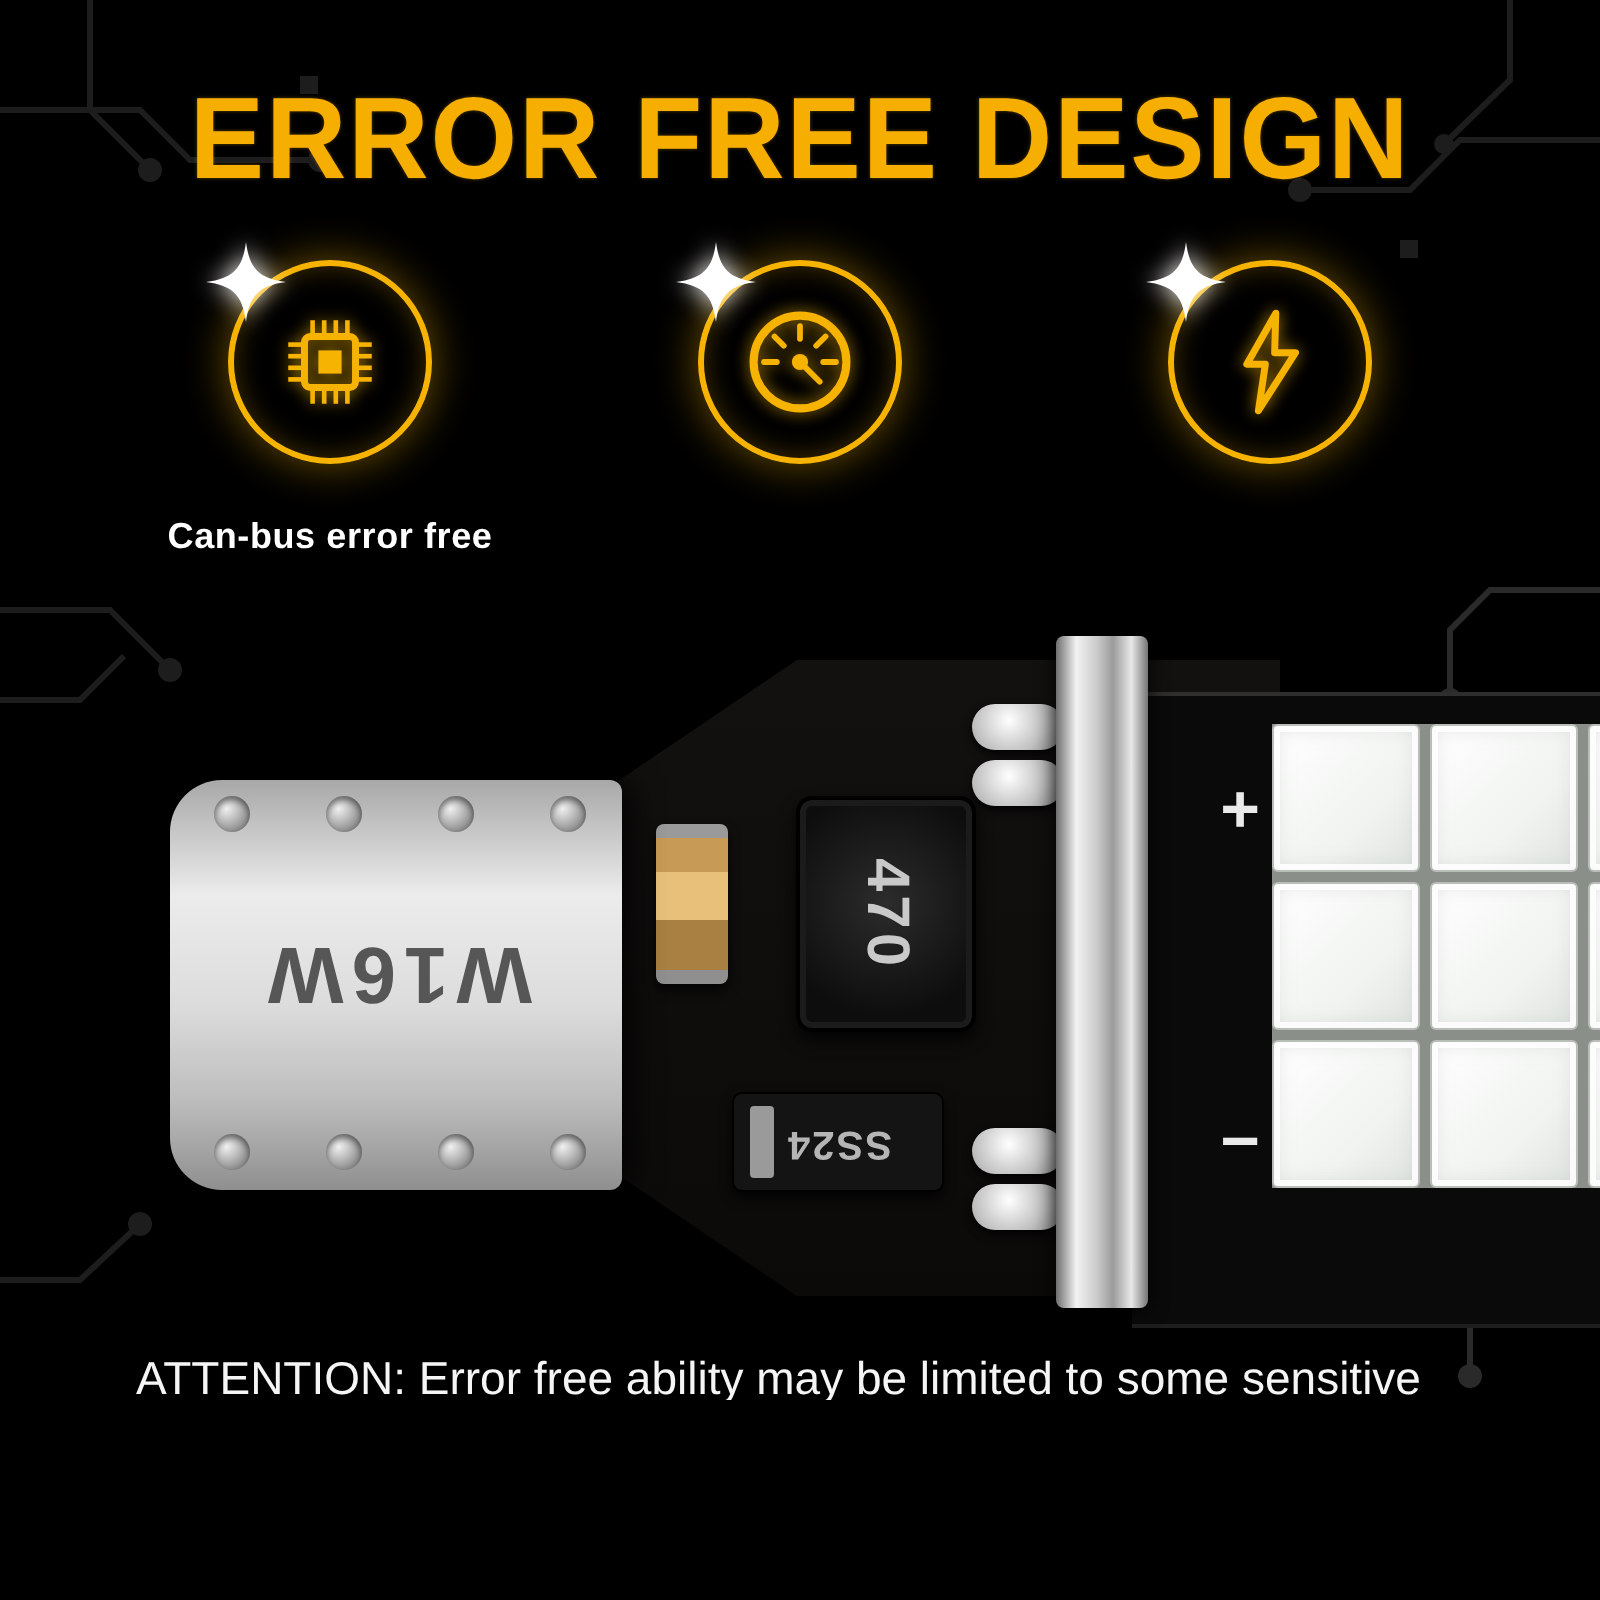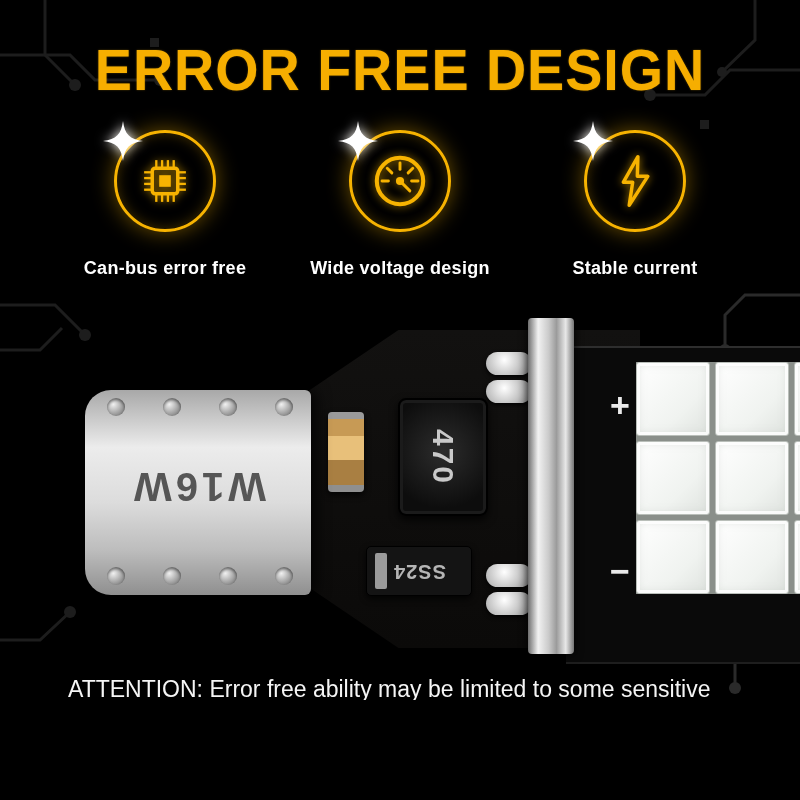--- a/index.html
+++ b/index.html
@@ -156,33 +156,31 @@
           <line x1="50" y1="19" x2="50" y2="30"></line>
           <line x1="28" y1="28" x2="36" y2="36"></line>
           <line x1="72" y1="28" x2="64" y2="36"></line>
           <line x1="19" y1="50" x2="30" y2="50"></line>
           <line x1="81" y1="50" x2="70" y2="50"></line>
           <line x1="50" y1="50" x2="67" y2="67"></line>
         </g>
         <circle cx="50" cy="50" r="7" fill="#f7b301"></circle>
       </svg>
     </div>
-    <div class="feature-label">Wide voltage design</div>
   </div>
 
   <div class="feature layer" style="left:505px;">
     <div class="circle">
       <svg class="sparkle" viewBox="0 0 24 24">
         <path d="M12 0 C13 8 16 11 24 12 C16 13 13 16 12 24 C11 16 8 13 0 12 C8 11 11 8 12 0 Z" fill="#fff"></path>
       </svg>
       <svg class="icon-svg" viewBox="0 0 100 100">
         <path d="M55 8 L30 52 L46 52 L40 92 L72 42 L54 42 Z" stroke="#f7b301" stroke-width="6" stroke-linejoin="round" fill="none"></path>
       </svg>
     </div>
-    <div class="feature-label">Stable current</div>
   </div>
 
   <div class="pcb layer"></div>
   <div class="led-board layer"></div>
 
   <div class="bulb-base layer">
     <div class="dimple" style="left:22px;top:8px;"></div>
     <div class="dimple" style="left:78px;top:8px;"></div>
     <div class="dimple" style="left:134px;top:8px;"></div>
     <div class="dimple" style="left:190px;top:8px;"></div>

